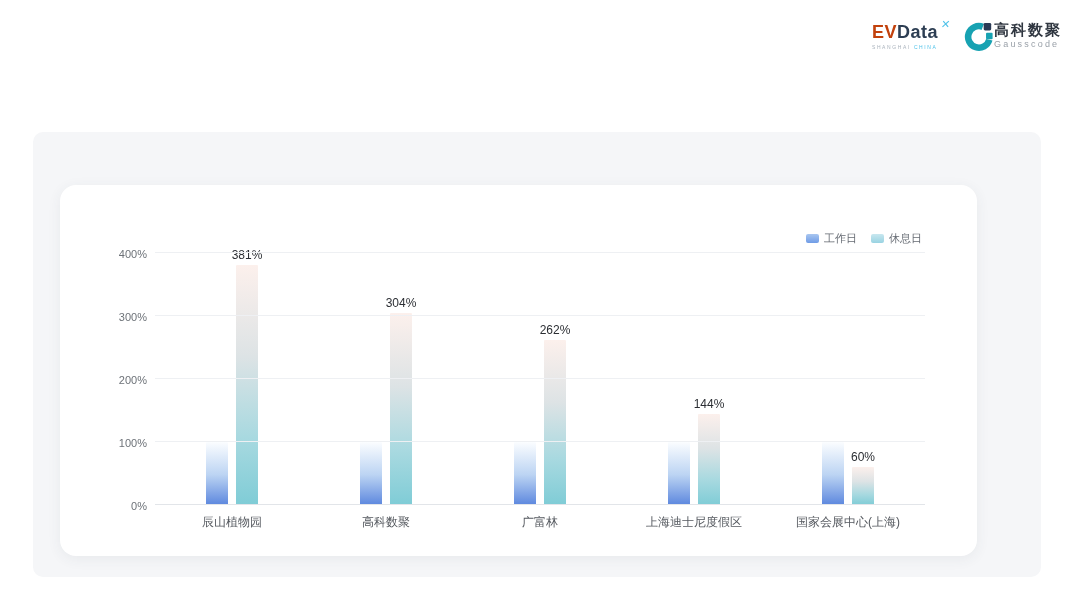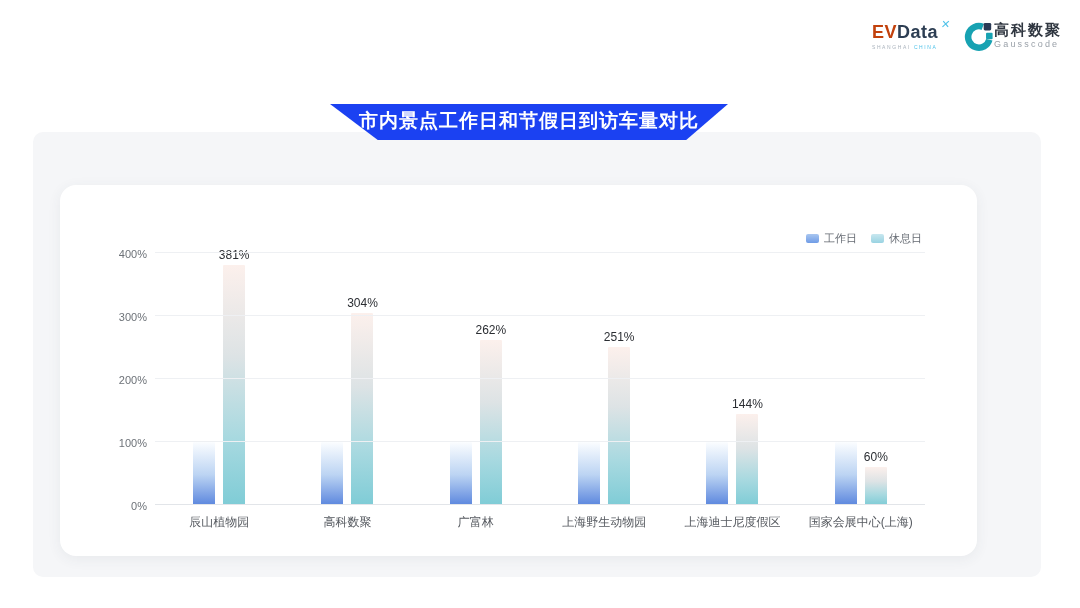--- a/index.html
+++ b/index.html
@@ -80,23 +80,20 @@
           <rect x="23.5" y="13.5" width="7" height="7" rx="1" fill="#17a2b2"></rect>
         </svg>
       </span>
       <div class="gauss-text">
         <span class="cn">高科数聚</span>
         <span class="en">Gausscode</span>
       </div>
     </div>
   </div>
 
-  <div class="banner">
-    <span class="banner-title">市内景点工作日和节假日到访车量对比</span>
-  </div>
 
   <div class="panel"></div>
 
   <div class="card">
     <div class="legend">
       <div class="legend-item">
         <span class="legend-swatch work"></span>
         <span class="legend-label">工作日</span>
       </div>
       <div class="legend-item">
@@ -130,29 +127,20 @@
               <div class="bar work" style="height: 25%;"></div>
               <div class="bar rest" style="height: 65.5%;">
                 <span class="val">262%</span>
               </div>
             </div>
             <span class="cat">广富林</span>
           </div>
           <div class="group">
             <div class="bars">
               <div class="bar work" style="height: 25%;"></div>
-              <div class="bar rest" style="height: 62.75%;">
-                <span class="val">251%</span>
-              </div>
-            </div>
-            <span class="cat">上海野生动物园</span>
-          </div>
-          <div class="group">
-            <div class="bars">
-              <div class="bar work" style="height: 25%;"></div>
               <div class="bar rest" style="height: 36%;">
                 <span class="val">144%</span>
               </div>
             </div>
             <span class="cat">上海迪士尼度假区</span>
           </div>
           <div class="group">
             <div class="bars">
               <div class="bar work" style="height: 25%;"></div>
               <div class="bar rest" style="height: 15%;">

